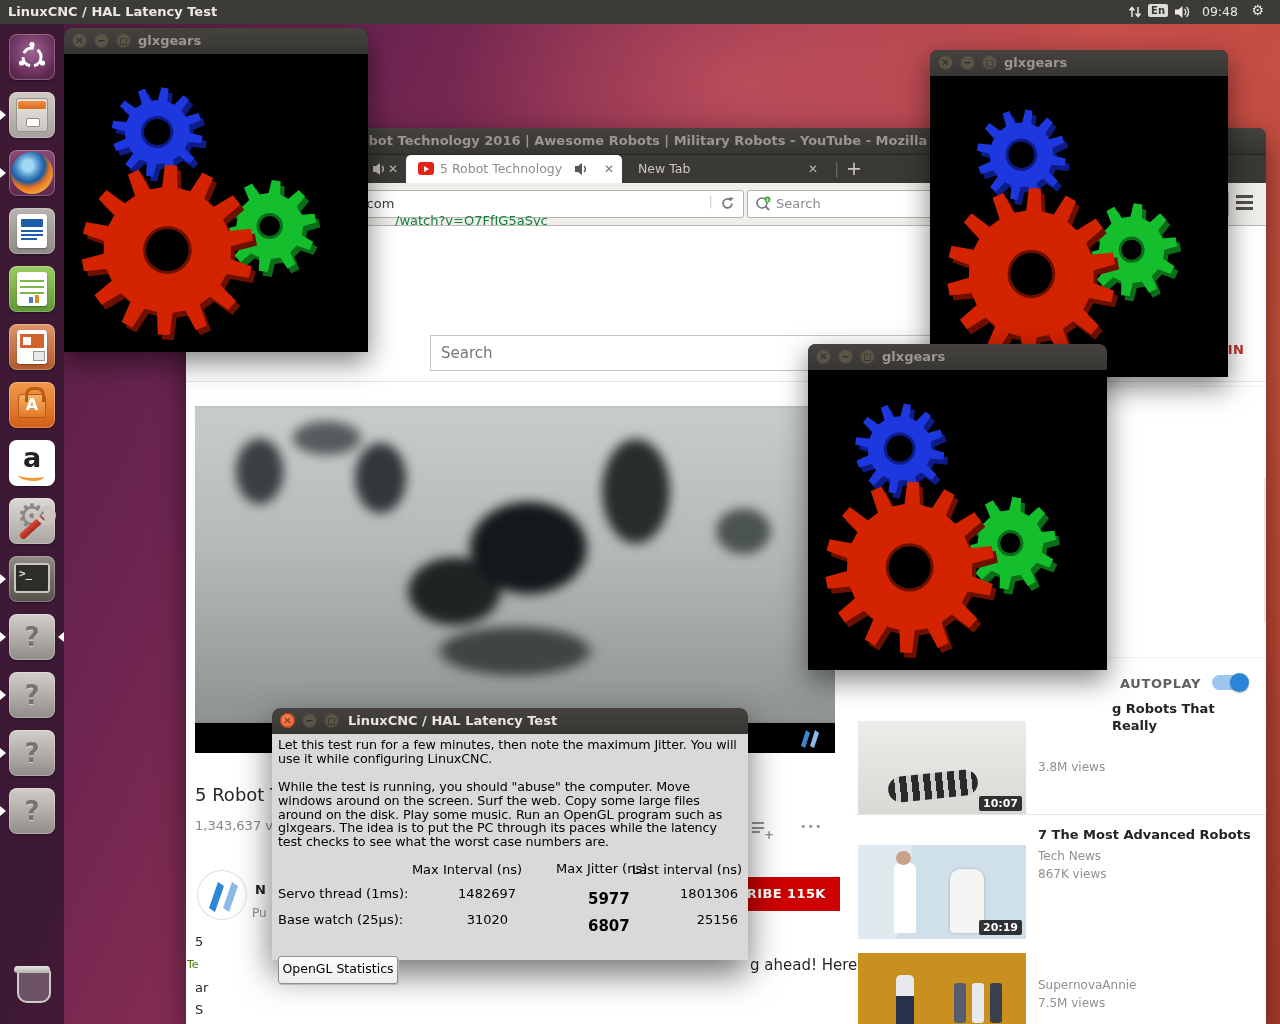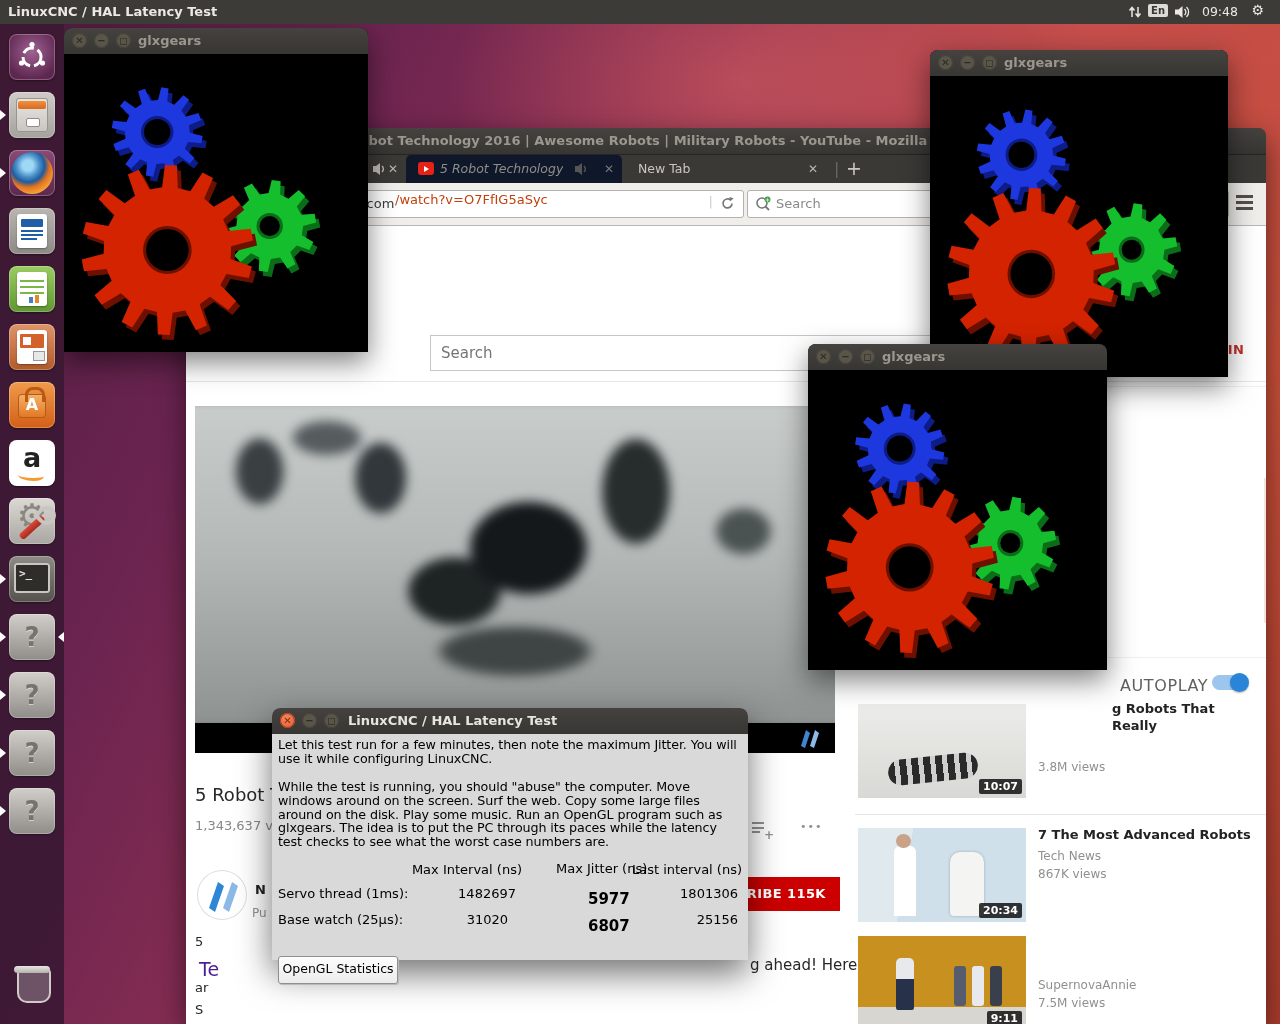--- a/index.html
+++ b/index.html
@@ -32,28 +32,28 @@
     box-shadow:inset 0 0 0 1px #45423c;color:#2b2925;font-size:10px;line-height:15px;text-align:center;font-weight:bold;}
   .wbtn.c{left:8px;} .wbtn.m{left:30px;} .wbtn.x{left:52px;}
   .focus .wt{color:#e8e4de;}
   .focus .wbtn.c{background:radial-gradient(circle at 40% 35%,#f5885f,#e2562a);box-shadow:inset 0 0 0 1px #a8401c;color:#7c2711;}
   .gbody{position:absolute;left:0;top:26px;right:0;bottom:0;background:#000;overflow:hidden;}
   
   #ffwin{left:186px;top:128px;width:1080px;height:896px;z-index:10;background:#3b3936;}
   #fftabs{position:absolute;left:0;top:27px;width:1080px;height:28px;background:#3b3936;}
   .tab{position:absolute;top:0;height:28px;font-size:12.5px;color:#c9c5bf;}
   .tab .x{position:absolute;right:8px;top:7px;font-size:12px;color:#b9b5af;}
-  #tabActive{background:#0f172a;border-radius:5px 5px 0 0;color:#8f8c88;font-style:italic;}
+  #tabActive{background:#ffffff;border-radius:5px 5px 0 0;color:#8f8c88;}
   #ffnav{position:absolute;left:0;top:55px;width:1080px;height:42px;background:#f0eeeb;border-bottom:1px solid #b9b6b3;}
   .field{position:absolute;top:7px;height:26px;background:#fff;border:1px solid #b4b1ae;border-radius:3px;font-size:13px;}
   
   #ytpage{position:absolute;left:0;top:98px;width:1080px;height:798px;background:#fff;overflow:hidden;}
   .ytgray{color:#909090;font-size:12px;}
   .sbtitle{font-weight:bold;font-size:13px;color:#232323;line-height:17px;width:224px;}
-  .thumb{position:absolute;width:168px;height:94px;background:#ddd;overflow:hidden;}
+  .thumb{position:absolute;width:168px;height:94px;background:#ddd;overflow:hidden;margin-top:17px;}
   .dur{position:absolute;right:4px;bottom:4px;background:rgba(0,0,0,.78);color:#fff;font-size:11px;font-weight:bold;padding:1px 4px;border-radius:2px;}
   
   #dlg{left:272px;top:708px;width:476px;height:252px;z-index:40;background:#d9d9d9;box-shadow:0 14px 34px rgba(0,0,0,.55);}
   #dlg .para{position:absolute;left:6px;width:466px;font-size:12.7px;line-height:13.8px;color:#000;letter-spacing:-.1px;}
   .dnum{position:absolute;font-size:13px;color:#000;}
   .dbold{font-weight:bold;font-size:15px;}
   #resetBtn{position:absolute;left:6px;top:222px;width:118px;height:26px;background:linear-gradient(#fdfdfd,#ececec);
     border:1px solid #8f8f8f;border-radius:3px;font-size:12.5px;color:#000;text-align:center;line-height:24px;box-shadow:1px 1px 0 #bbb;}
   .gearswin{z-index:20;background:#000;}
 </style>
@@ -88,21 +88,21 @@
       <div class="tab" style="left:436px;width:204px">
         <span class="abs" style="left:16px;top:6px">New Tab</span>
         <span class="x">✕</span>
       </div>
       <span class="abs" style="left:648px;top:4px;color:#6a6762">|</span>
       <span class="abs" style="left:660px;top:2px;color:#c9c5bf;font-size:19px">+</span>
     </div>
     <div id="ffnav">
       <div class="field" style="left:110px;width:446px">
         <span class="abs" style="left:12px;top:5px;color:#3c3c3c">youtube.com</span>
-        <span class="abs" style="left:98px;top:1px;color:#c2410c">/watch?v=O7FfIG5aSyc</span>
+        <span class="abs" style="left:98px;top:22px;color:#15803d">/watch?v=O7FfIG5aSyc</span>
         <span class="abs" style="right:30px;top:3px;color:#ccc">|</span>
         <svg class="abs" style="right:8px;top:5px" width="15" height="15">
             <path d="M12,7.5a4.5,4.5 0 1 1 -1.5,-3.4" fill="none" stroke="#777" stroke-width="1.7"></path>
             <polygon points="9.4,1 13.6,2.2 10.4,5.2" fill="#777"></polygon>
           </svg>
       </div>
       <div class="field" style="left:561px;width:480px">
         <svg class="abs" style="left:7px;top:5px" width="18" height="16">
             <circle cx="7" cy="7" r="5" fill="none" stroke="#777" stroke-width="1.6"></circle>
             <line x1="10.5" y1="10.5" x2="14" y2="14" stroke="#777" stroke-width="1.8"></line>
@@ -159,57 +159,57 @@
         <svg width="50" height="50">
             <polygon points="12,38 21,12 27,16 18,42" fill="#2e86d6"></polygon>
             <polygon points="26,38 35,12 41,16 32,42" fill="#8db9e6"></polygon>
           </svg>
       </div>
       <span class="abs" style="left:69px;top:656px;font-size:13px;font-weight:bold;color:#232323">N</span>
       <span class="abs" style="left:66px;top:680px;font-size:12px;color:#909090">Pu</span>
       <div class="abs" style="left:496px;top:651px;width:158px;height:34px;background:#cc0000;color:#fff;font-size:13px;font-weight:bold;text-align:center;line-height:34px;letter-spacing:.4px">SUBSCRIBE 115K</div>
 
       <span class="abs" style="left:9px;top:708px;font-size:13px;color:#282828">5</span>
-      <span class="abs" style="left:13px;top:732px;font-size:19px;color:#4c1d95">Te</span>
+      <span class="abs" style="left:1px;top:732px;font-size:11px;color:#4d7c0f">Te</span>
       <span class="abs" style="left:9px;top:754px;font-size:13px;color:#282828">ar</span>
       <span class="abs" style="left:9px;top:776px;font-size:13px;color:#282828">S</span>
       <span class="abs" style="left:564px;top:730px;font-size:15px;color:#282828">g ahead! Here</span>
 
       <div class="abs" style="left:669px;top:160px;width:596px;height:272px;background:#fff;box-shadow:inset 0 0 0 1px #f0f0f0">
         <div class="abs" style="left:12px;top:10px;width:72px;height:56px;background:#c4161c;border-radius:46% 54% 52% 48%;transform:rotate(-8deg)">
           <span style="position:absolute;left:14px;top:12px;font-family:'DejaVu Serif','Liberation Serif',serif;font-style:italic;font-weight:bold;font-size:24px;color:#fff">Son</span>
         </div>
         <div class="abs" style="left:409px;top:92px;width:84px;height:145px;background:#f3e2de">
           
           
           
         </div>
       </div>
 
-      <span class="abs" style="left:934px;top:450px;font-size:16px;font-weight:normal;color:#606060;letter-spacing:.6px">AUTOPLAY</span>
+      <span class="abs" style="left:934px;top:450px;font-size:13px;font-weight:bold;color:#606060;letter-spacing:.6px">AUTOPLAY</span>
       <div class="abs" style="left:1026px;top:449px;width:36px;height:15px;border-radius:8px;background:#9cc6ee">
         <div style="position:absolute;right:-1px;top:-2px;width:19px;height:19px;border-radius:50%;background:#2a84d8;box-shadow:0 1px 2px rgba(0,0,0,.3)"></div>
       </div>
 
       <div class="abs" style="left:672px;top:478px;width:590px;height:110px">
         <div class="thumb" style="left:0;top:0;background:linear-gradient(#ececea,#d8d8d4);">
           <div style="position:absolute;left:30px;top:52px;width:90px;height:26px;border-radius:13px;background:repeating-linear-gradient(90deg,#2a2a2a 0 7px,#cfcfcf 7px 12px);transform:rotate(-6deg)"></div>
           <span class="dur">10:07</span>
         </div>
         <div class="sbtitle abs" style="left:254px;top:-4px;width:150px">g Robots That Really</div>
         <span class="ytgray abs" style="left:180px;top:56px">3.8M views</span>
       </div>
       <div class="abs" style="left:669px;top:588px;width:596px;height:1px;background:#e5e5e5"></div>
 
       <div class="abs" style="left:672px;top:600px;width:590px;height:106px">
         <div class="thumb" style="left:0;top:2px;background:linear-gradient(100deg,#dfe9ee 0 30%,#cfe0ea 30% 100%)">
           <div style="position:absolute;left:92px;top:24px;width:34px;height:64px;background:#f4f4f2;border-radius:10px 10px 4px 4px;box-shadow:0 0 3px rgba(0,0,0,.25)"></div>
           <div style="position:absolute;left:36px;top:18px;width:22px;height:70px;background:#fff;border-radius:6px 6px 0 0"></div>
           <div style="position:absolute;left:38px;top:6px;width:15px;height:14px;border-radius:50%;background:#caa287"></div>
-          <span class="dur">20:34</span>
+          <span class="dur">20:19</span>
         </div>
         <div class="sbtitle abs" style="left:180px;top:0">7 The Most Advanced Robots</div>
         <span class="ytgray abs" style="left:180px;top:23px">Tech News</span>
         <span class="ytgray abs" style="left:180px;top:41px">867K views</span>
       </div>
 
       <div class="abs" style="left:672px;top:708px;width:590px;height:106px">
         <div class="thumb" style="left:0;top:2px;background:linear-gradient(#c8911f 0 76%,#d8d6d0 76% 100%)">
           <div style="position:absolute;left:38px;top:22px;width:18px;height:52px;background:linear-gradient(#e8e9ec 0 40%,#27324a 40% 100%);border-radius:5px 5px 2px 2px"></div>
           <div style="position:absolute;left:96px;top:30px;width:12px;height:40px;background:#555c6e;border-radius:3px"></div>

